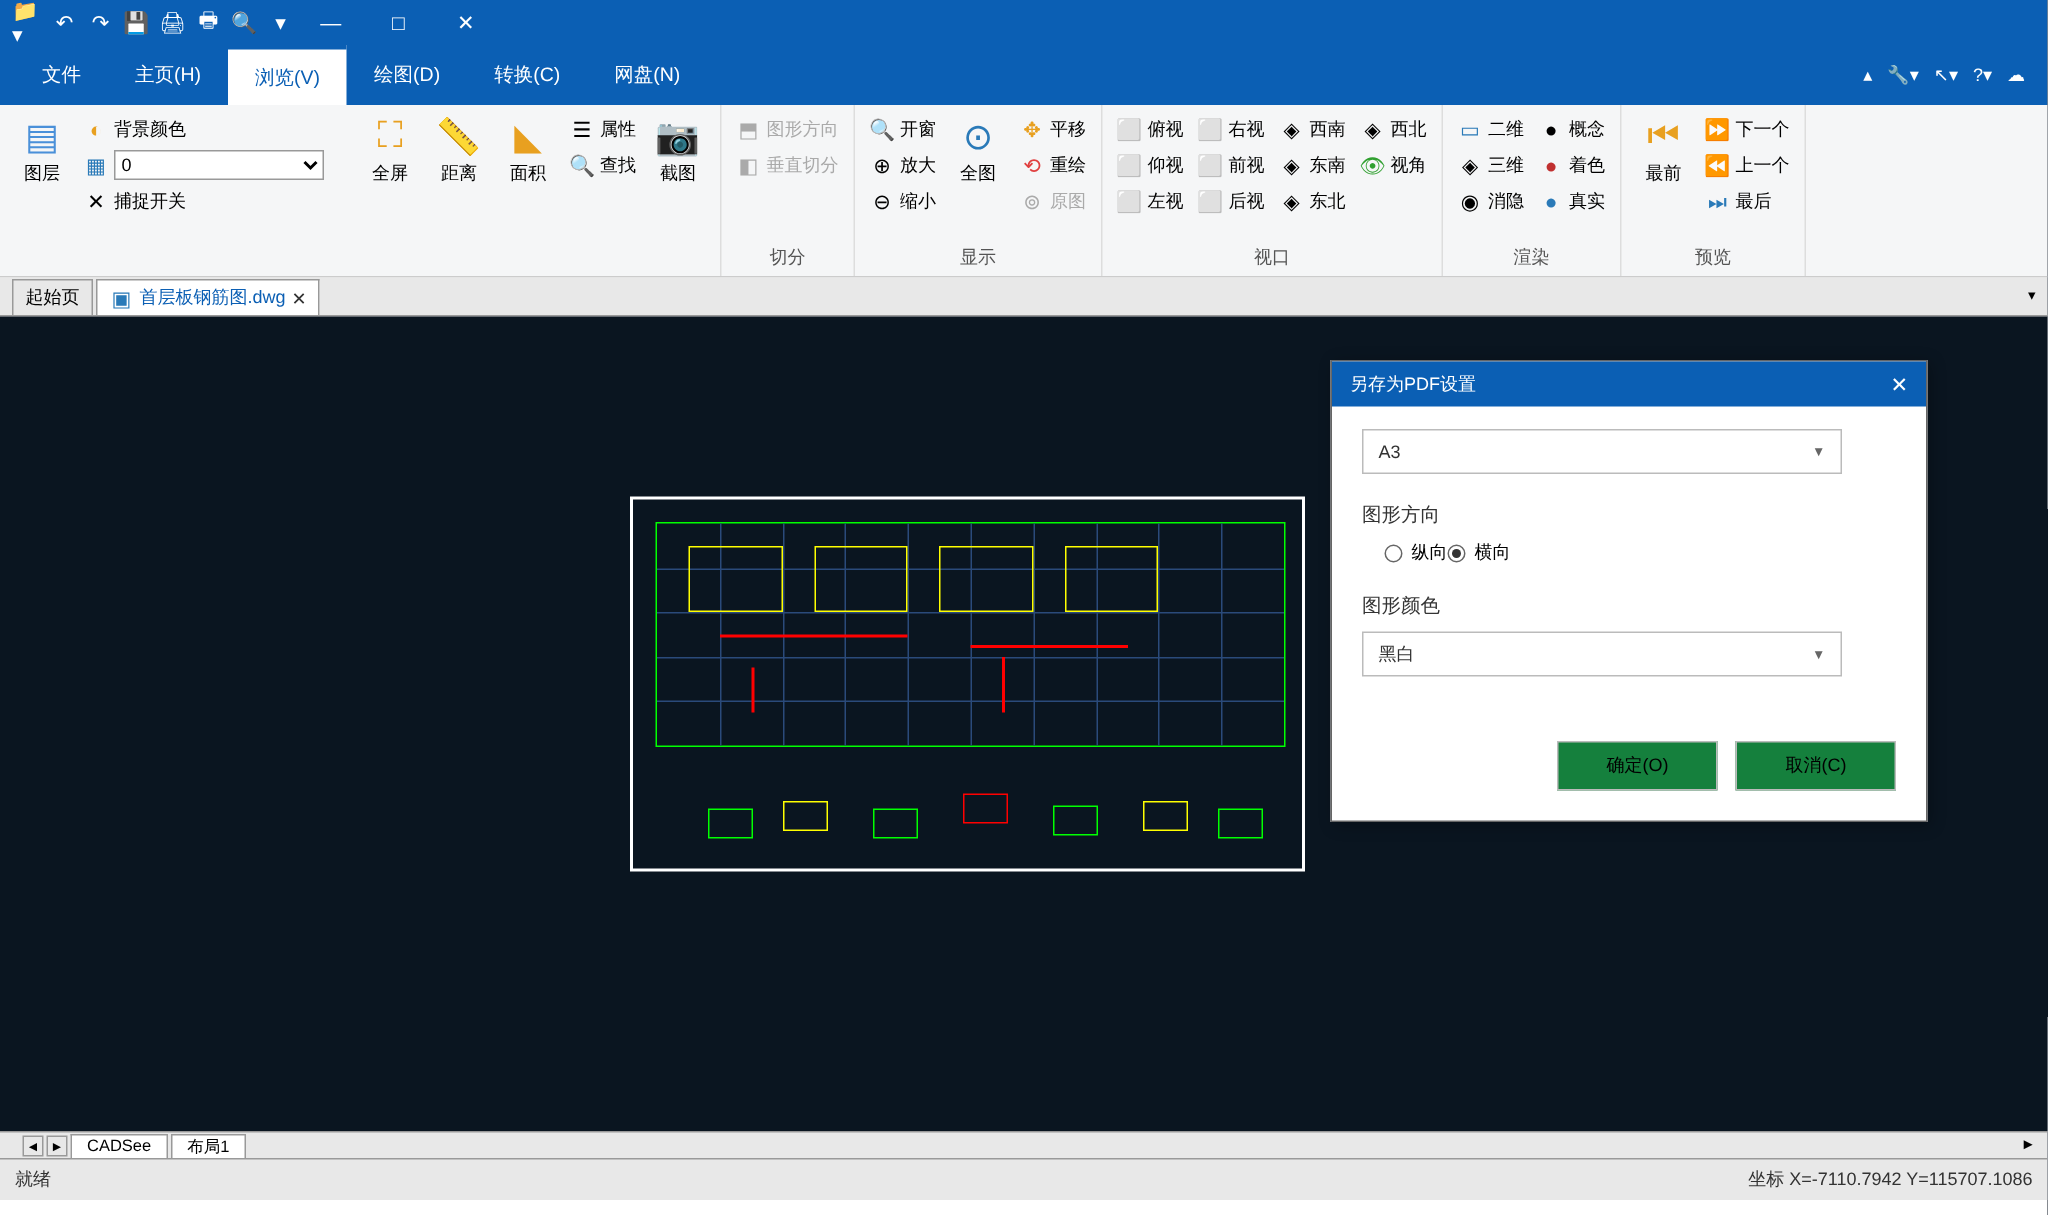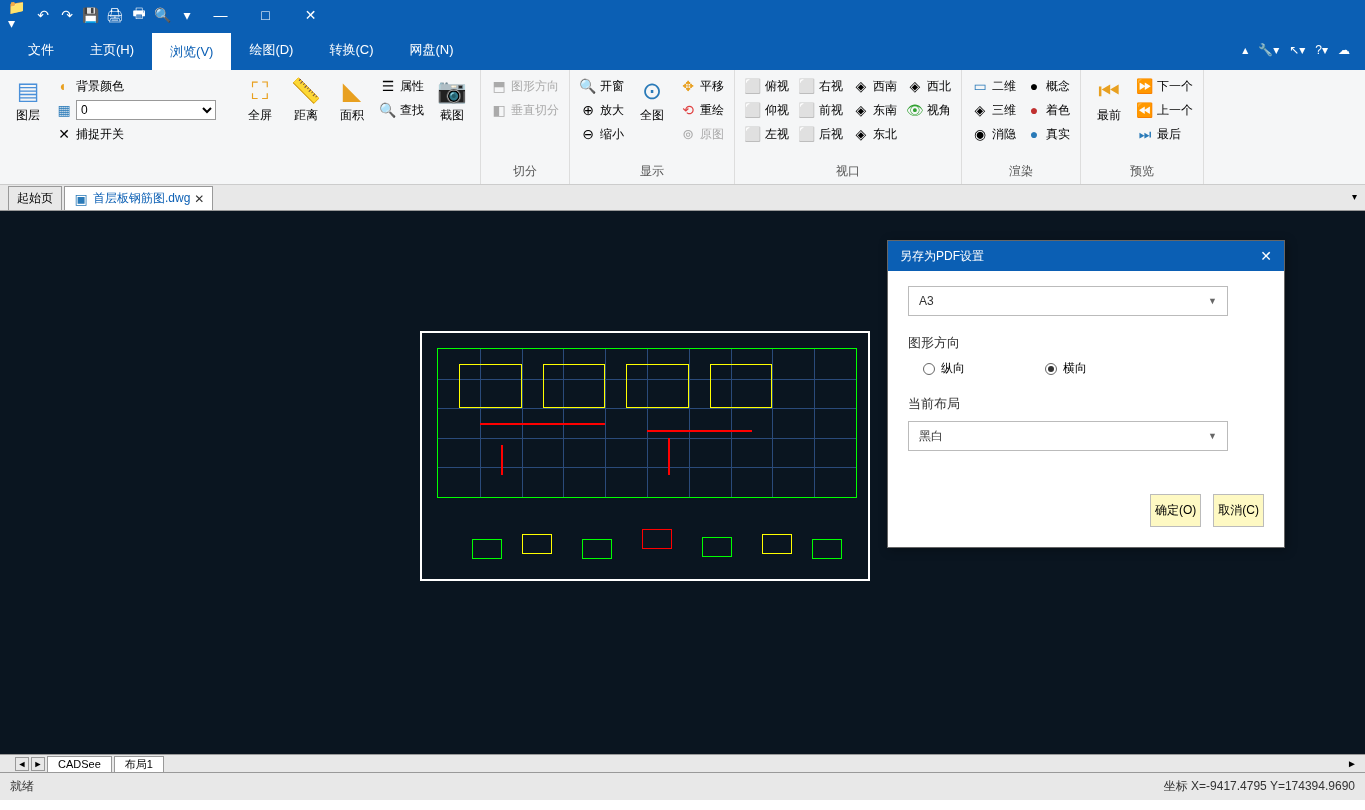--- a/index.html
+++ b/index.html
@@ -45,26 +45,26 @@
 .status-text{color:#333}
 .status-coords{margin-left:auto;color:#333}
 .status-link{color:#0066cc;text-decoration:underline;cursor:pointer;margin-left:10px}
 .dialog{position:absolute;left:887px;top:240px;width:398px;background:#fff;border:1px solid #666;box-shadow:2px 2px 10px rgba(0,0,0,0.3)}
 .dlg-title{height:30px;background:#0b5fb4;color:#fff;display:flex;align-items:center;padding:0 12px}
 .dlg-close{margin-left:auto;cursor:pointer;font-size:14px}
 .dlg-body{padding:15px 20px}
 .field-group{margin-bottom:18px}
 .field-label{color:#333;margin-bottom:8px;font-size:13px}
 .field-select{width:320px;height:30px;border:1px solid #bbb;padding:0 10px;color:#333;background:#fff;display:flex;align-items:center;justify-content:space-between;cursor:pointer}
-.radio-row{display:flex;gap:80px;padding-left:15px}
+.radio-row{display:flex;padding-left:15px}
 .radio-opt{display:flex;align-items:center;gap:6px;cursor:pointer}
 .radio-circle{width:12px;height:12px;border:1px solid #666;border-radius:50%;display:flex;align-items:center;justify-content:center}
 .radio-dot{width:6px;height:6px;background:#333;border-radius:50%}
 .dlg-btns{display:flex;justify-content:flex-end;gap:12px;padding:10px 20px 20px}
-.dlg-btn{padding:7px 4px;border:1px solid #bbb;background:#fef9c3;cursor:pointer}
+.dlg-btn{padding:7px 32px;border:1px solid #bbb;background:#15803d;cursor:pointer}
 .caret{font-size:9px;color:#666}
 </style>
 </head>
 <body>
 
 <div class="titlebar">
   <div class="qat">
     <div class="qat-btn">📁▾</div>
     <div class="qat-btn">↶</div>
     <div class="qat-btn">↷</div>
@@ -366,21 +366,21 @@
 <div class="bottabs">
   <div class="scroll-arrow">◄</div>
   <div class="scroll-arrow">►</div>
   <div class="bottab active">CADSee</div>
   <div class="bottab">布局1</div>
   <span style="position:absolute;right:8px;font-size:10px;cursor:pointer">►</span>
 </div>
 
 <div class="statusbar">
   <span class="status-text">就绪</span>
-  <span class="status-coords">坐标 X=-9417.4795 Y=174394.9690</span>
+  <span class="status-coords">坐标 X=-7110.7942 Y=115707.1086</span>
 </div>
 
 <div class="dialog">
   <div class="dlg-title">
     <span>另存为PDF设置</span>
     <span class="dlg-close">✕</span>
   </div>
   <div class="dlg-body">
     <div class="field-group">
       <div class="field-select">
@@ -397,21 +397,21 @@
           </div>
         <div class="radio-opt">
             <div class="radio-circle">
               <div class="radio-dot"></div>
             </div>
             <span>横向</span>
           </div>
       </div>
     </div>
     <div class="field-group">
-      <div class="field-label">当前布局</div>
+      <div class="field-label">图形颜色</div>
       <div class="field-select">
           <span>黑白</span>
           <span class="caret">▼</span>
         </div>
     </div>
   </div>
   <div class="dlg-btns">
     <button class="dlg-btn">确定(O)</button>
     <button class="dlg-btn">取消(C)</button>
   </div>

